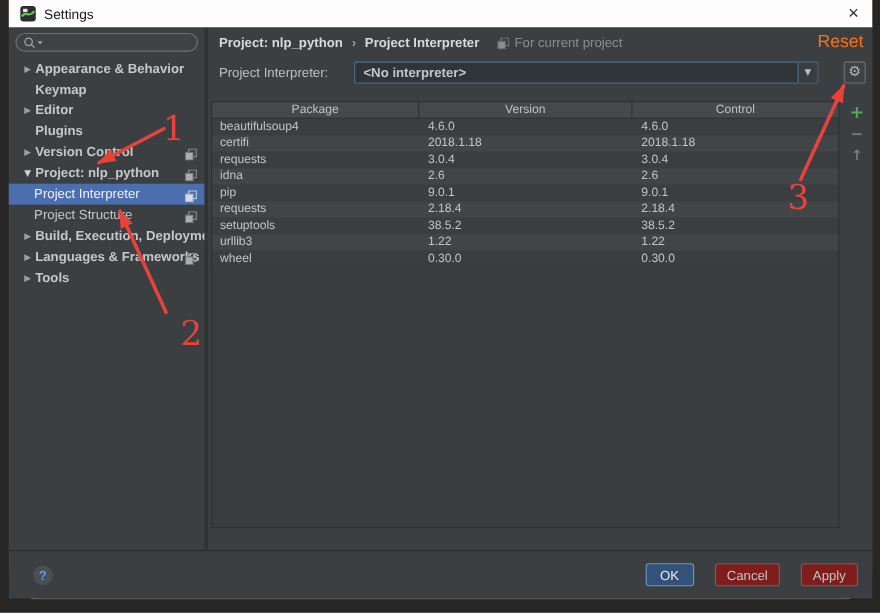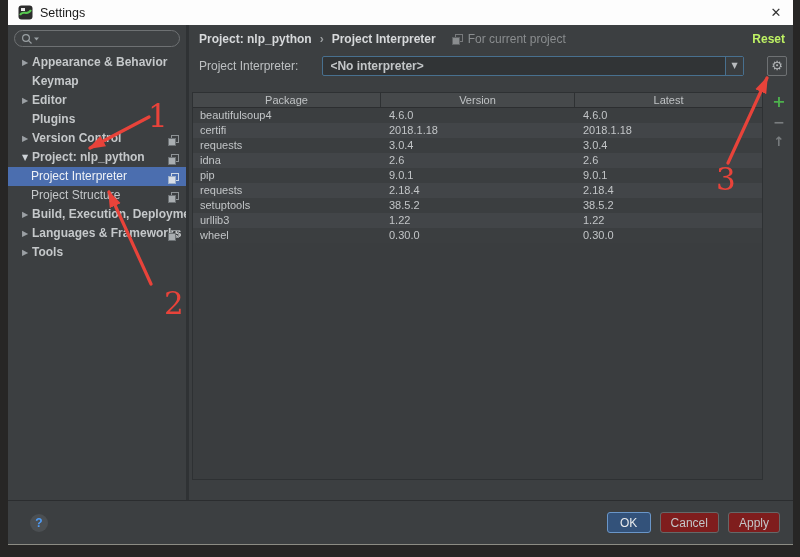--- a/index.html
+++ b/index.html
@@ -2,21 +2,21 @@
 <html><head>
 <meta charset="utf-8">
 <style>
   * { margin:0; padding:0; box-sizing:border-box; }
   html,body { width:800px; height:557px; }
   body { font-family:"Liberation Sans","DejaVu Sans",sans-serif; }
 
   .stage { position:relative; width:800px; height:557px; background:#272625; overflow:hidden; }
 
   .window { position:absolute; left:8px; top:0; width:785px; height:545px;
-            background:#3c3f41; border-bottom:1px solid #8c8c84; }
+            background:#3c3f41; border-bottom:1px solid #8c8c84;border-radius:27px; }
 
   
   .titlebar { position:absolute; left:0; top:0; right:0; height:25px; background:#fdfdfd;
               display:flex; align-items:center; padding:0 8px; }
   .app-icon { width:15px; height:15px; margin:0 7px 0 2px; display:inline-block; }
   .win-title { font-size:12.5px; color:#1a1a1a; }
   .close-btn { margin-left:auto; font-size:13px; color:#333; width:18px; text-align:center;
                cursor:default; font-family:"DejaVu Sans",sans-serif; }
 
   
@@ -46,21 +46,21 @@
 
   
   .main { position:absolute; left:181px; right:0; top:0; bottom:44px; background:#3c3f41; }
 
   .crumbs { position:absolute; left:10px; right:8px; top:6px; height:16px;
             display:flex; align-items:center; font-size:12px; }
   .crumb { color:#d7d9db; font-weight:700; }
   .crumb-sep { color:#9b9ea0; margin:0 8px; font-weight:700; }
   .note-icon { margin:0 5px 0 16px; display:inline-flex; }
   .note { color:#8a8d8f; font-size:12px; }
-  .reset-link { margin-left:auto; color:#bef264; font-weight:700; font-size:12px; cursor:pointer; }
+  .reset-link { margin-left:auto; color:#f97316; font-weight:400; font-size:16px; cursor:pointer; }
 
   .interp-row { position:absolute; left:10px; right:6px; top:30px; height:21px;
                 display:flex; align-items:center;gap:17px; }
   .interp-label { color:#bdc0c2; font-size:12px; margin-right:7px; flex:none; }
   .combo { flex:1; height:20px; background:#313436; border:1px solid #48708f; border-radius:2px;
            display:flex; align-items:center; cursor:pointer; }
   .combo-value { flex:1; color:#c3c6c8; font-size:12px; padding-left:7px;font-weight:bold; }
   .combo-arrow { width:18px; height:100%; border-left:1px solid #48708f; display:flex;
                  align-items:center; justify-content:center; color:#b9bcbe; font-size:8px;
                  font-family:"DejaVu Sans",sans-serif; background:#3a3d3f; }
@@ -90,21 +90,21 @@
           font-weight:700; cursor:pointer; font-family:"DejaVu Sans",sans-serif; }
   .tool.plus { color:#4db04d; font-size:16px; }
   .tool.minus { color:#797d7f; }
   .tool.up { color:#797d7f; font-size:13px; }
 
   
   .footer { position:absolute; left:0; right:0; bottom:0; height:44px; background:#3c3f41;
             border-top:1px solid #2b2d2f; display:flex; align-items:center; padding:0 13px 0 22px; }
   .help-btn { width:18px; height:18px; border-radius:50%; background:#4b4f52; color:#4f9df8;
               font-weight:700; font-size:12px; text-align:center; line-height:18px; cursor:pointer; }
-  .fbtns { margin-left:auto; display:flex; gap:9px; }
+  .fbtns { margin-left:auto; display:flex; gap:19px; }
   .fbtn { height:21px; min-width:44px; padding:0 10px; font-size:12px; border-radius:3px;
           cursor:pointer; font-family:inherit; }
   .fbtn.primary { background:#33527a; border:1px solid #6a96c8; color:#e8eaec; }
   .fbtn.secondary { background:#7f1d1d; border:1px solid #646868; color:#c3c6c8; }
 
   
   .overlay { position:absolute; inset:0; width:800px; height:557px; pointer-events:none; z-index:50; }
   .anno-num { font-family:"DejaVu Serif",serif; font-size:31px; }
 </style>
 </head>
@@ -239,21 +239,21 @@
             <span class="combo-value">&lt;No interpreter&gt;</span>
             <span class="combo-arrow">▼</span>
           </div>
           <button class="gear-btn">⚙</button>
         </div>
 
         <div class="pkg-table">
           <div class="thead">
             <div class="th c0">Package</div>
             <div class="th c1">Version</div>
-            <div class="th c2">Latest</div>
+            <div class="th c2">Control</div>
           </div>
           <div class="trow">
             <div class="td c0">beautifulsoup4</div>
             <div class="td c1">4.6.0</div>
             <div class="td c2">4.6.0</div>
           </div>
           <div class="trow">
             <div class="td c0">certifi</div>
             <div class="td c1">2018.1.18</div>
             <div class="td c2">2018.1.18</div>

